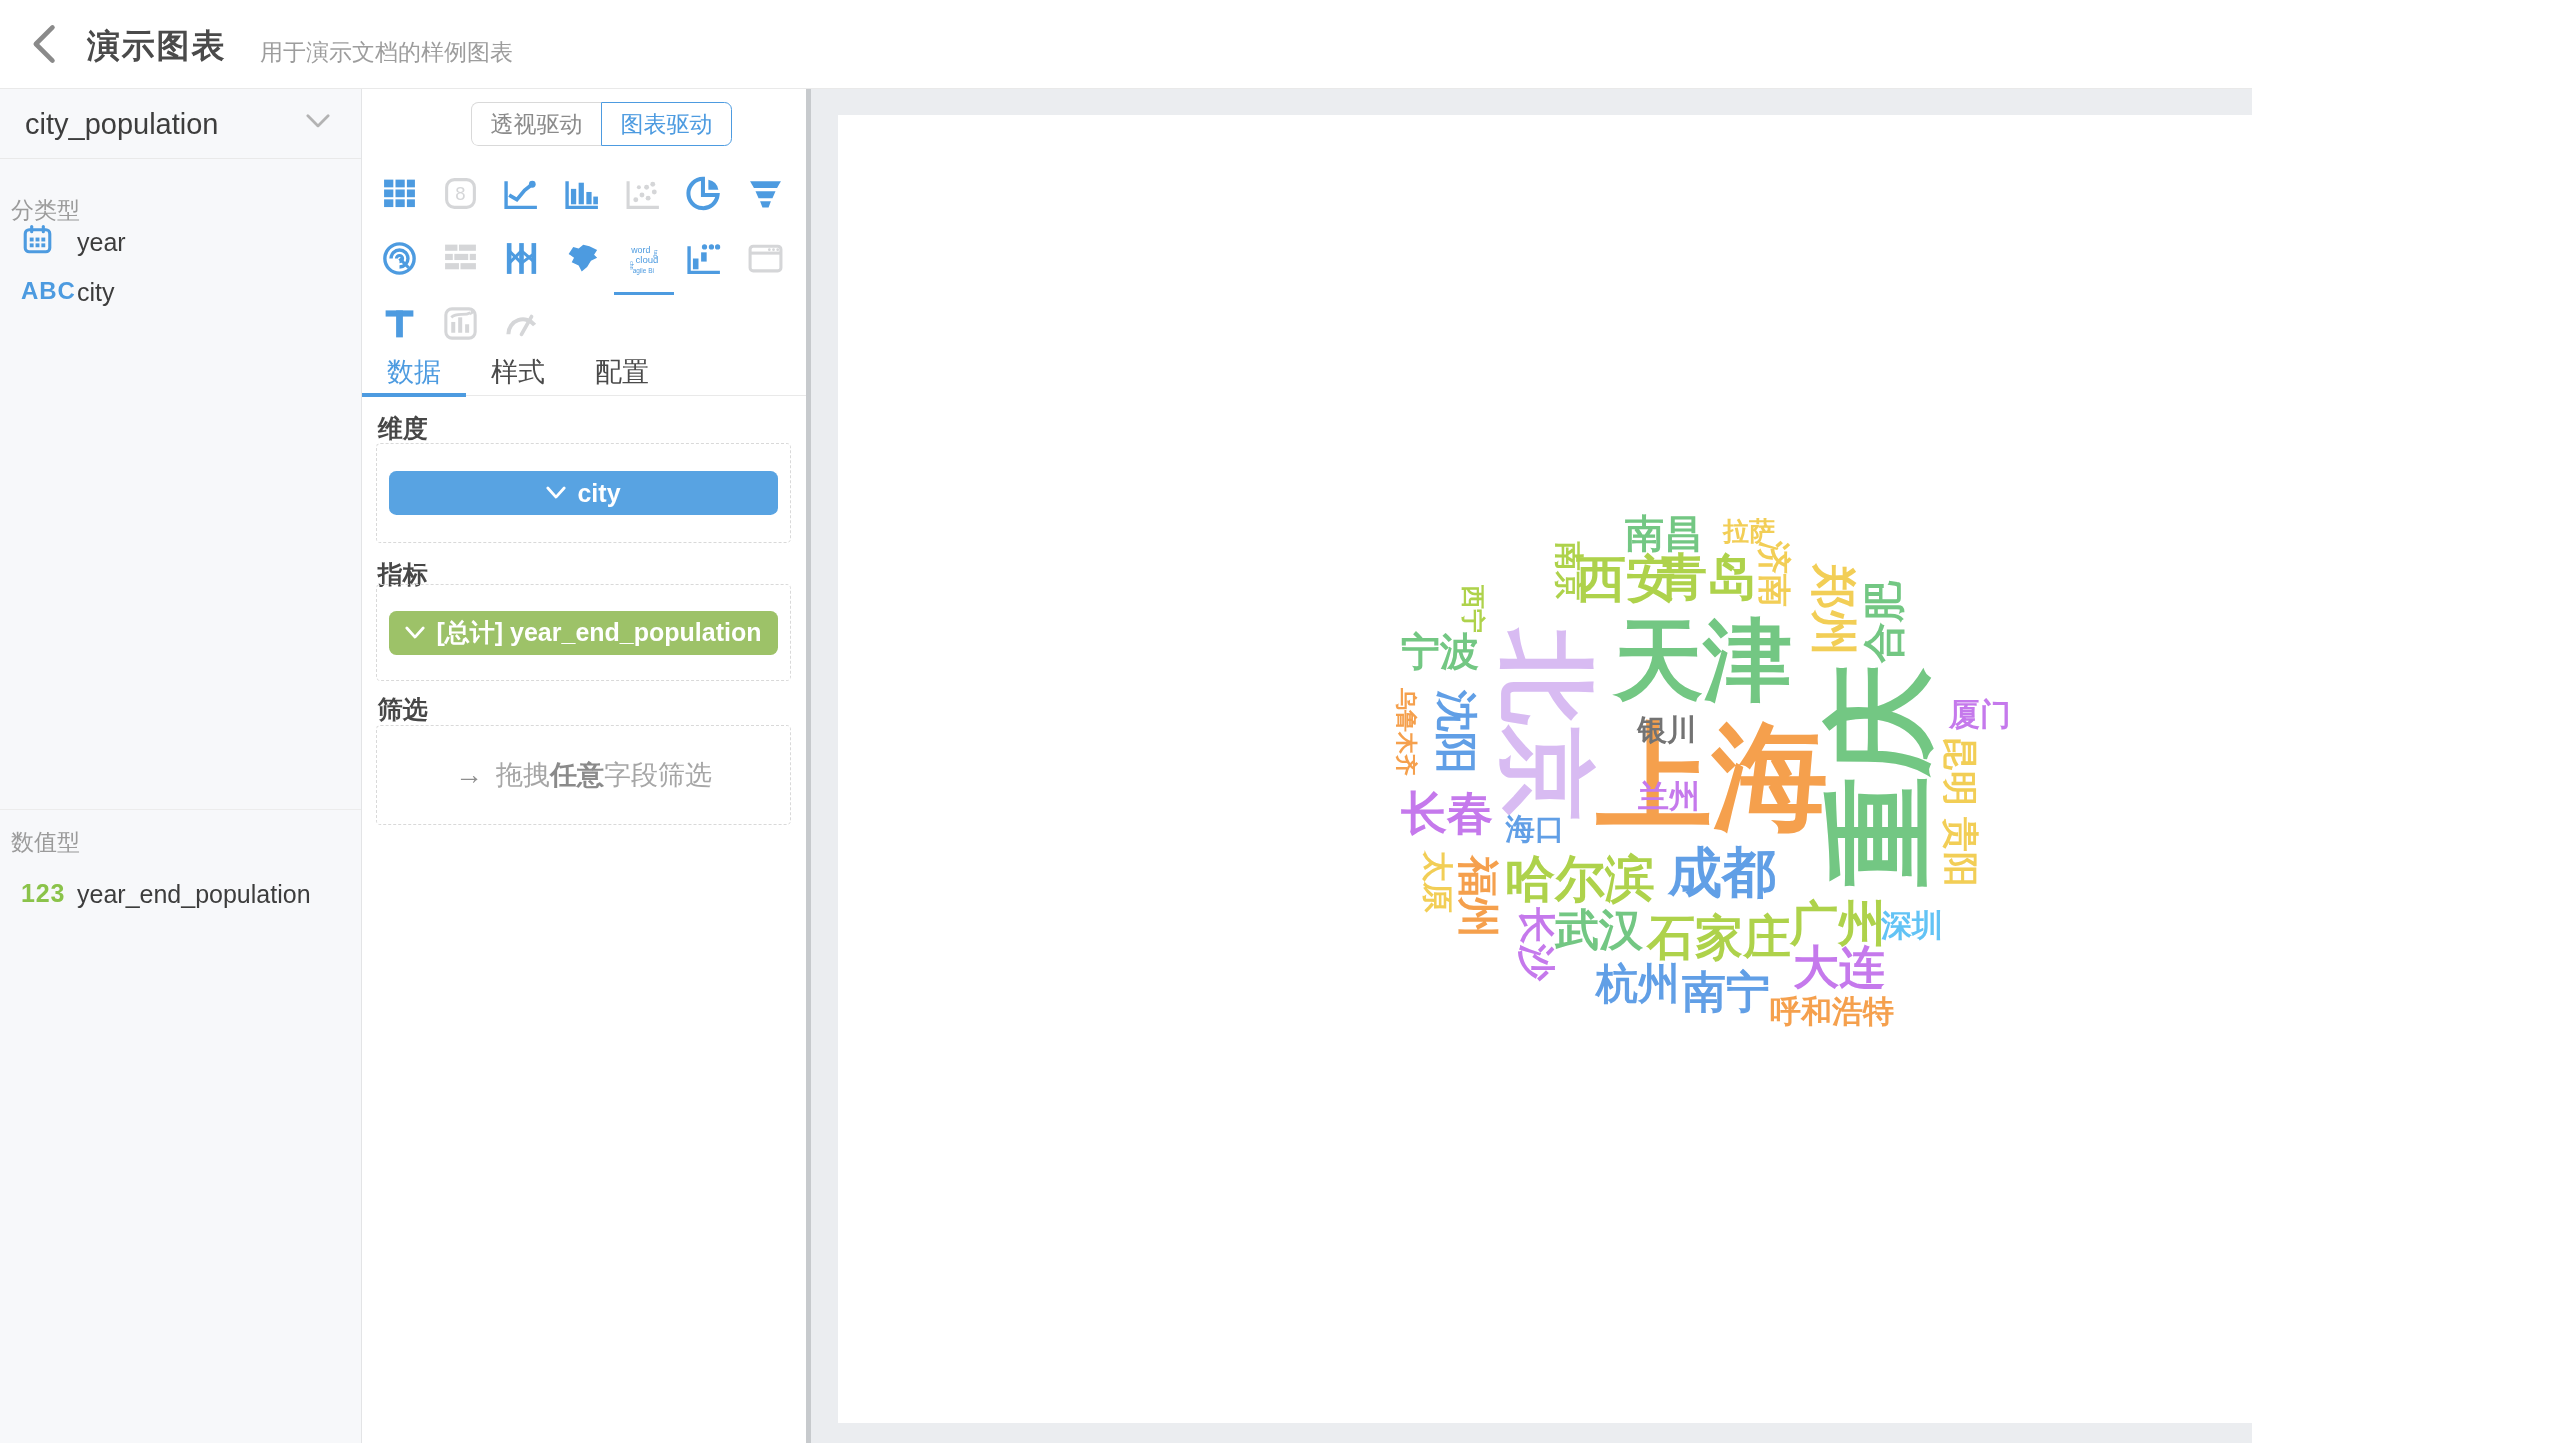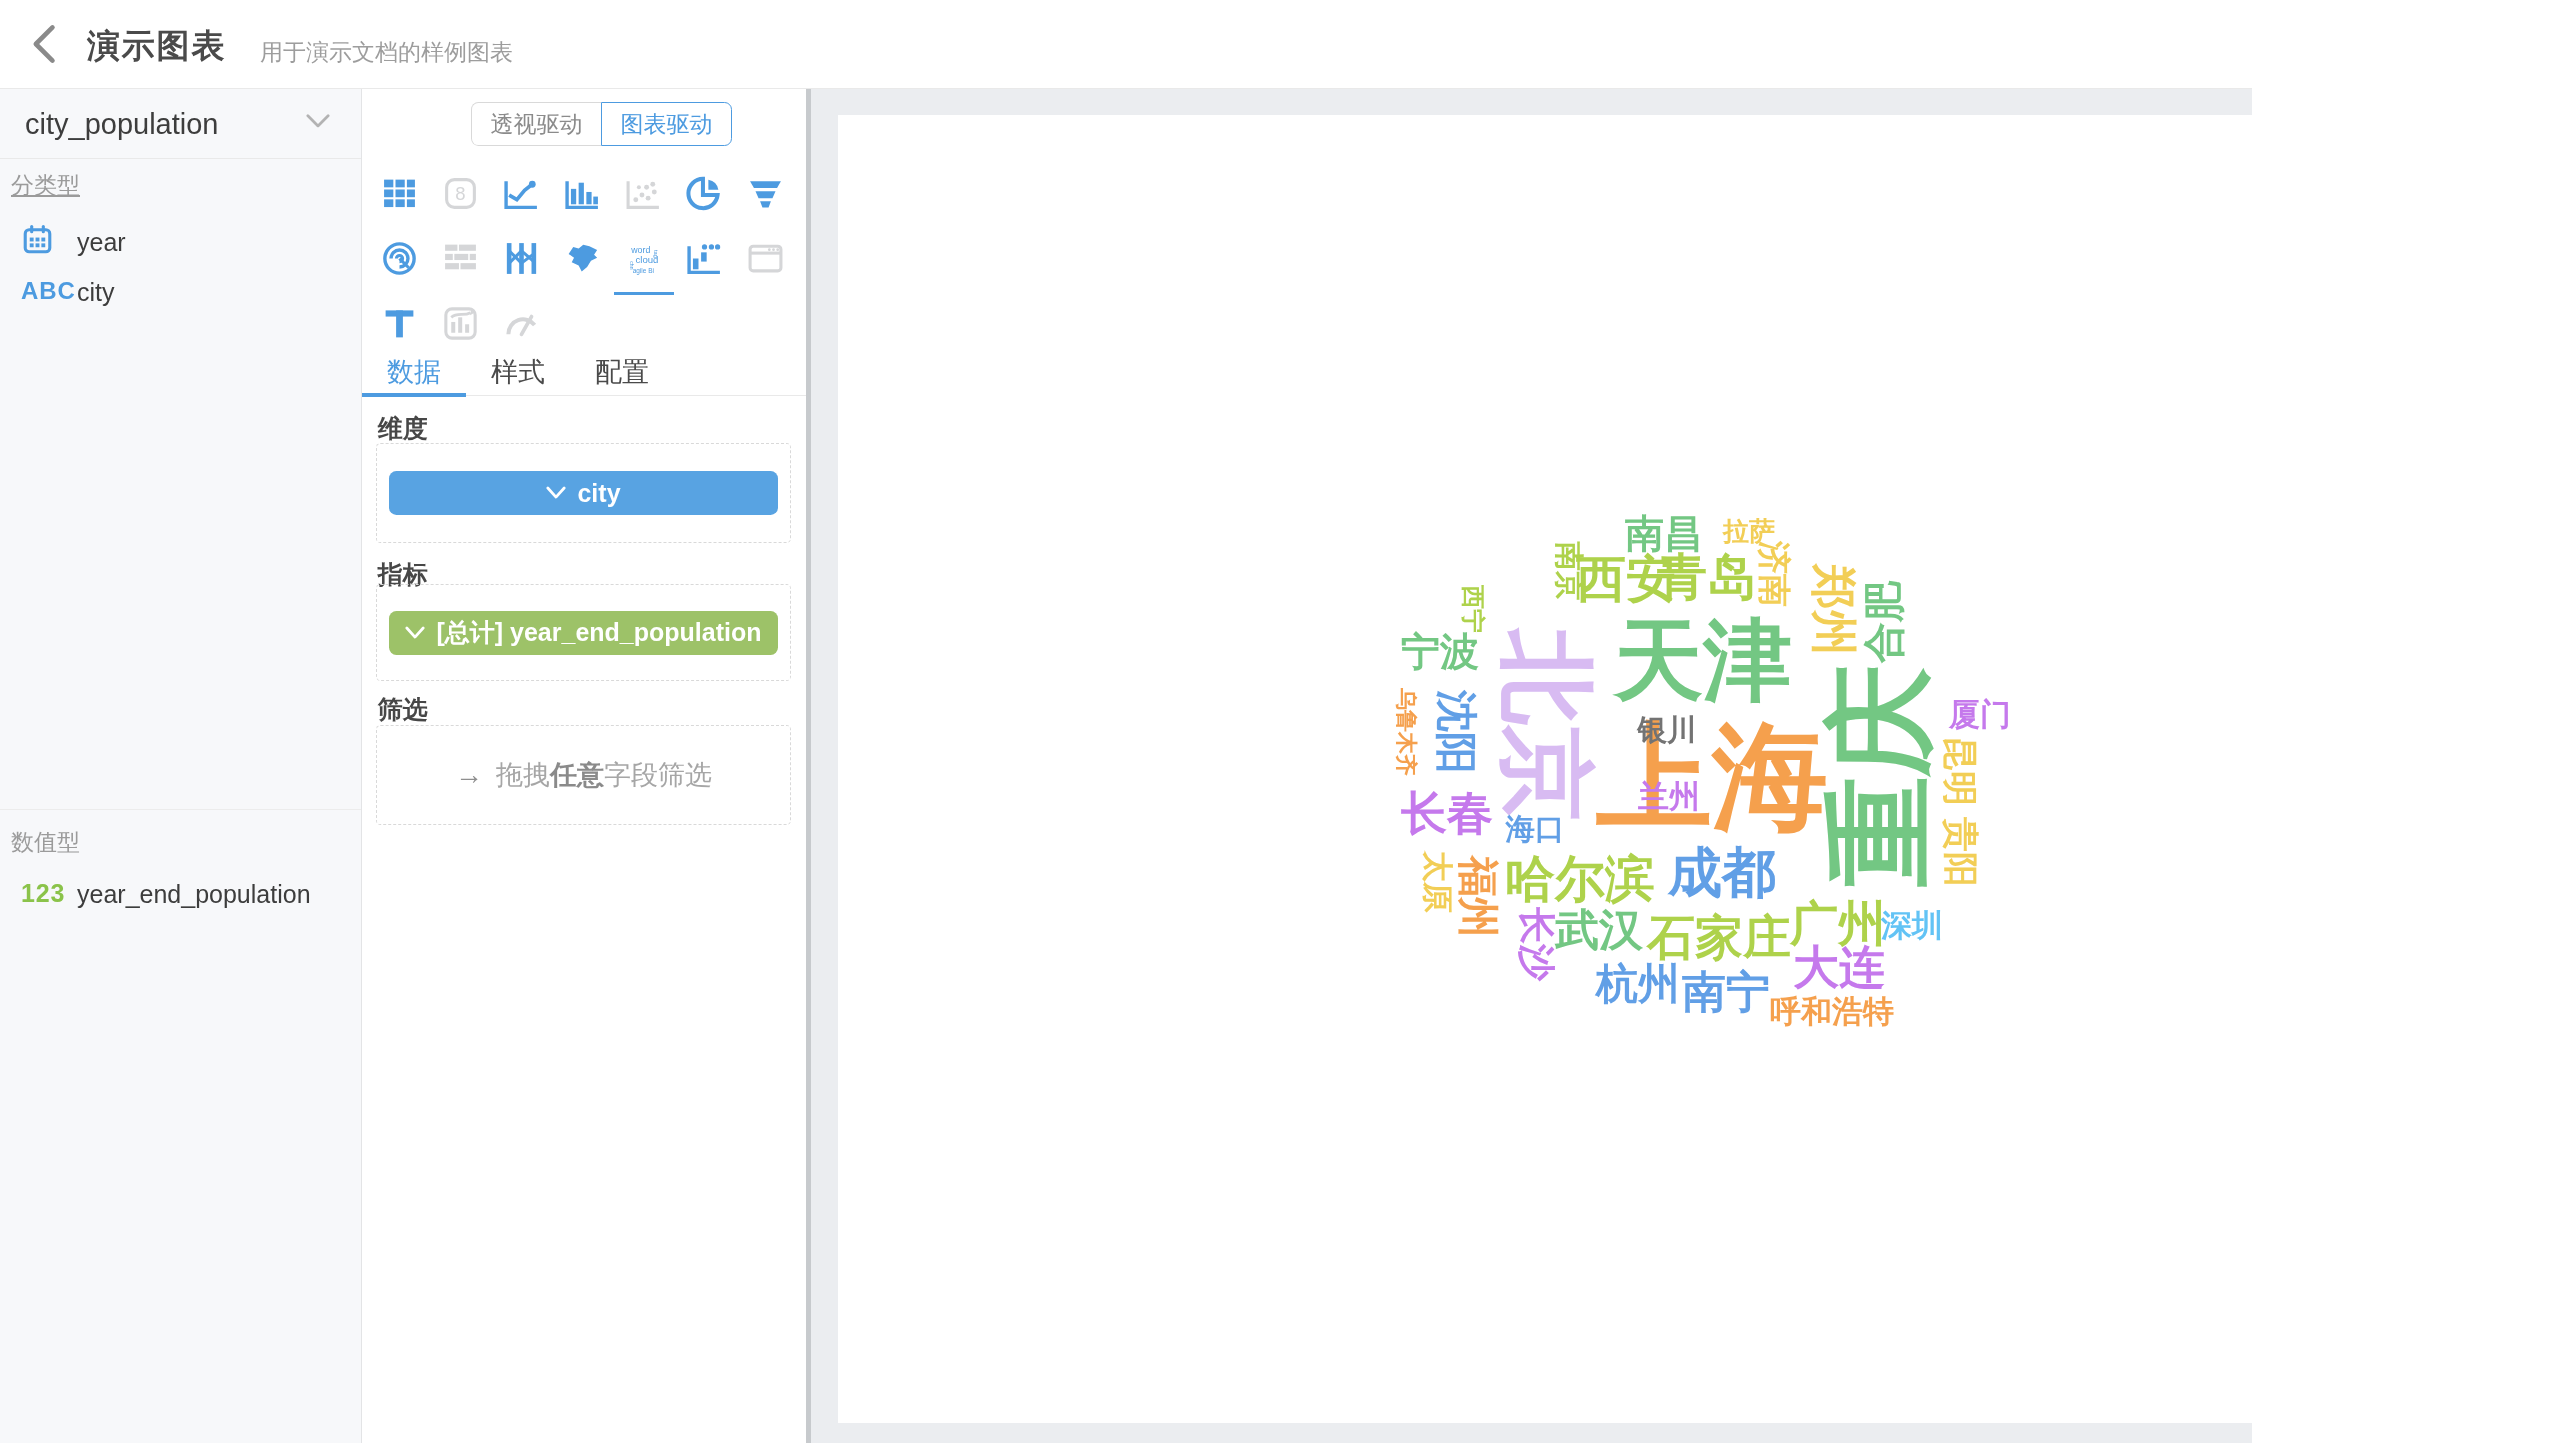--- a/index.html
+++ b/index.html
@@ -85,21 +85,21 @@
   <div id="sidebar">
     <div id="dataset-row">
       <span class="ds-name">city_population</span>
       <span class="ds-chev">
         <svg class="chev-svg" width="24" height="16.6" viewBox="0 0 26 18">
             <polyline points="2,3 13,14 24,3" fill="none" stroke="#b3b3b3" stroke-width="3" stroke-linecap="round" stroke-linejoin="round"></polyline>
           </svg>
       </span>
     </div>
 
-    <div class="side-sec-label" style="top:81px;text-decoration:underline;">分类型</div>
+    <div class="side-sec-label" style="top:106px;">分类型</div>
 
     <div class="side-field" style="top:129px;padding-left:32px;">
       <span class="f-ico">
         <svg width="31" height="31" viewBox="0 0 24 24">
             <rect x="2.5" y="4.5" width="19" height="17" rx="3" fill="none" stroke="#4d9be0" stroke-width="2.4"></rect>
             <line x1="7.5" y1="2" x2="7.5" y2="6" stroke="#4d9be0" stroke-width="2.4" stroke-linecap="round"></line>
             <line x1="16.5" y1="2" x2="16.5" y2="6" stroke="#4d9be0" stroke-width="2.4" stroke-linecap="round"></line>
             <rect x="6" y="10.5" width="3" height="3" fill="#4d9be0"></rect>
             <rect x="10.5" y="10.5" width="3" height="3" fill="#4d9be0"></rect>
             <rect x="15" y="10.5" width="3" height="3" fill="#4d9be0"></rect>

